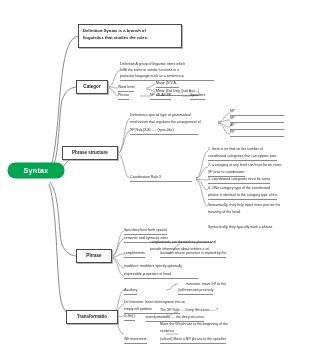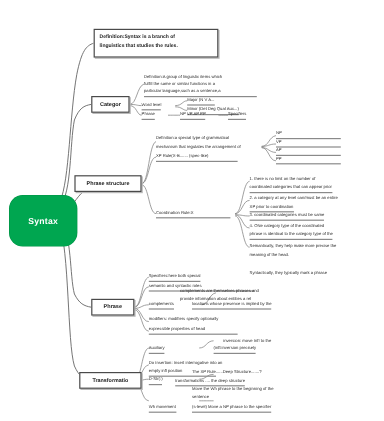--- a/index.html
+++ b/index.html
@@ -131,21 +131,21 @@
       <path d="M112,317 C118,317 118,291 124,290"></path>
       <path d="M112,317 C118,317 118,305 124,304"></path>
       <path d="M112,318 C118,318 118,316 124,316"></path>
       <path d="M112,318 C118,318 118,334 124,334"></path>
       <path d="M166,290 C172,290 172,284 178,284"></path>
       <path d="M166,316 C172,316 172,312 178,312"></path>
       <path d="M166,334 C172,334 172,334 178,334"></path>
     </g>
   </svg>
 
-  <div class="root" style="left:8px;top:163px;width:56px;height:42px;align-items:center;">
+  <div class="root" style="left:8px;top:163px;width:56px;height:15px;align-items:center;">
     <span>Syntax</span>
   </div>
 
   <div class="defbox" style="left:78px;top:24px;width:104px;height:24px;">
     <div>Definition:Syntax is a branch of</div>
     <div>linguistics that studies the rules.</div>
   </div>
 
   <div class="topic" style="left:76px;top:80px;width:32px;height:14px;">
     <span>Categor</span>

